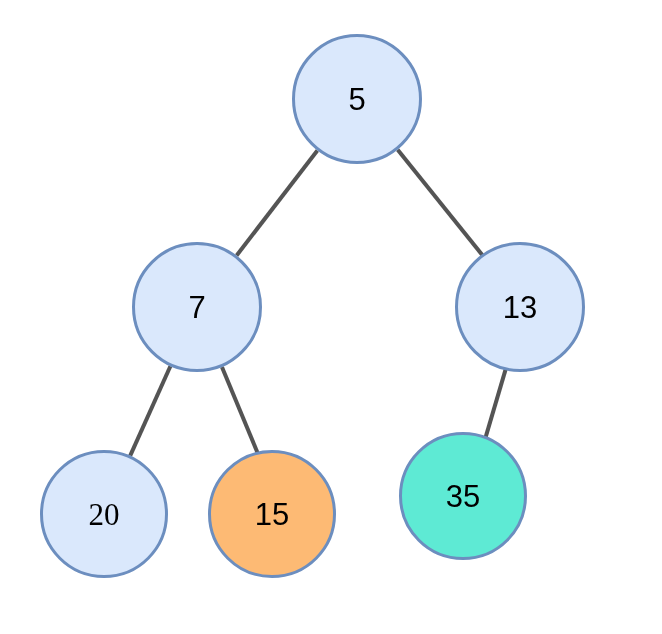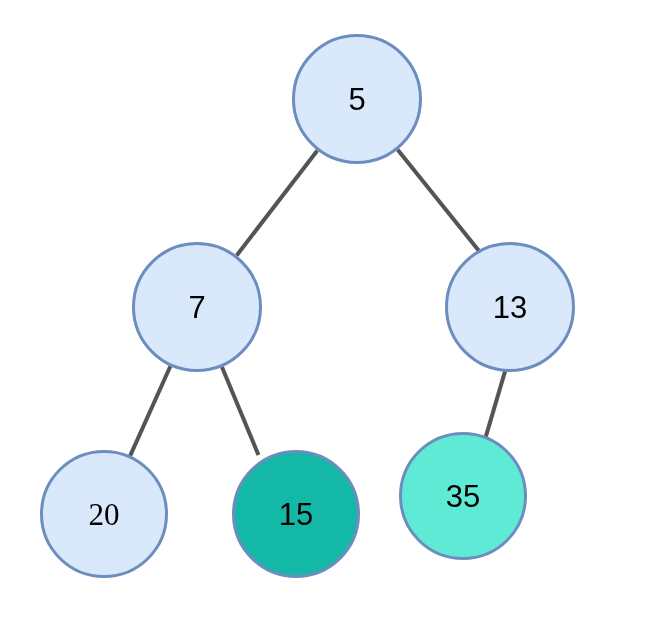--- a/index.html
+++ b/index.html
@@ -56,26 +56,26 @@
       <line x1="221.94" y1="367.03" x2="258.45" y2="454.90" stroke="#545454" stroke-width="4" stroke-linecap="butt"></line>
       <line x1="505.63" y1="369.35" x2="481.09" y2="452.61" stroke="#545454" stroke-width="4" stroke-linecap="butt"></line>
     </svg>
   <div id="node-layer">
       <div class="tree-node" style="left: 292px; top: 34px; width: 130px; height: 130px; background: rgb(218, 232, 252); border-color: rgb(108, 142, 191); border-width: 3px;">
         <span class="node-label" style="color: rgb(0, 0, 0);">5</span>
       </div>
       <div class="tree-node" style="left: 132px; top: 242px; width: 130px; height: 130px; background: rgb(218, 232, 252); border-color: rgb(108, 142, 191); border-width: 3px;">
         <span class="node-label" style="color: rgb(0, 0, 0);">7</span>
       </div>
-      <div class="tree-node" style="left: 445px; top: 242px; width: 130px; height: 130px; background: rgb(218, 232, 252); border-color: rgb(108, 142, 191); border-width: 3px;">
+      <div class="tree-node" style="left: 455px; top: 242px; width: 130px; height: 130px; background: rgb(218, 232, 252); border-color: rgb(108, 142, 191); border-width: 3px;">
         <span class="node-label" style="color: rgb(0, 0, 0);">13</span>
       </div>
       <div class="tree-node" style="left: 40px; top: 450px; width: 128px; height: 128px; background: rgb(218, 232, 252); border-color: rgb(108, 142, 191); border-width: 3px;">
         <span class="node-label" style="color: rgb(0, 0, 0); font-family: Liberation Serif, serif;">20</span>
       </div>
-      <div class="tree-node" style="left: 232px; top: 450px; width: 128px; height: 128px; background: #14b8a6; border-color: rgb(108, 142, 191); border-width: 3px;">
+      <div class="tree-node" style="left: 208px; top: 450px; width: 128px; height: 128px; background: #fdba74; border-color: rgb(108, 142, 191); border-width: 3px;">
         <span class="node-label" style="color: rgb(0, 0, 0);">15</span>
       </div>
       <div class="tree-node" style="left: 399px; top: 432px; width: 128px; height: 128px; background: #5eead4; border-color: rgb(108, 142, 191); border-width: 3px;">
         <span class="node-label" style="color: rgb(0, 0, 0);">35</span>
       </div>
     </div>
 </div>
 
 </body></html>

